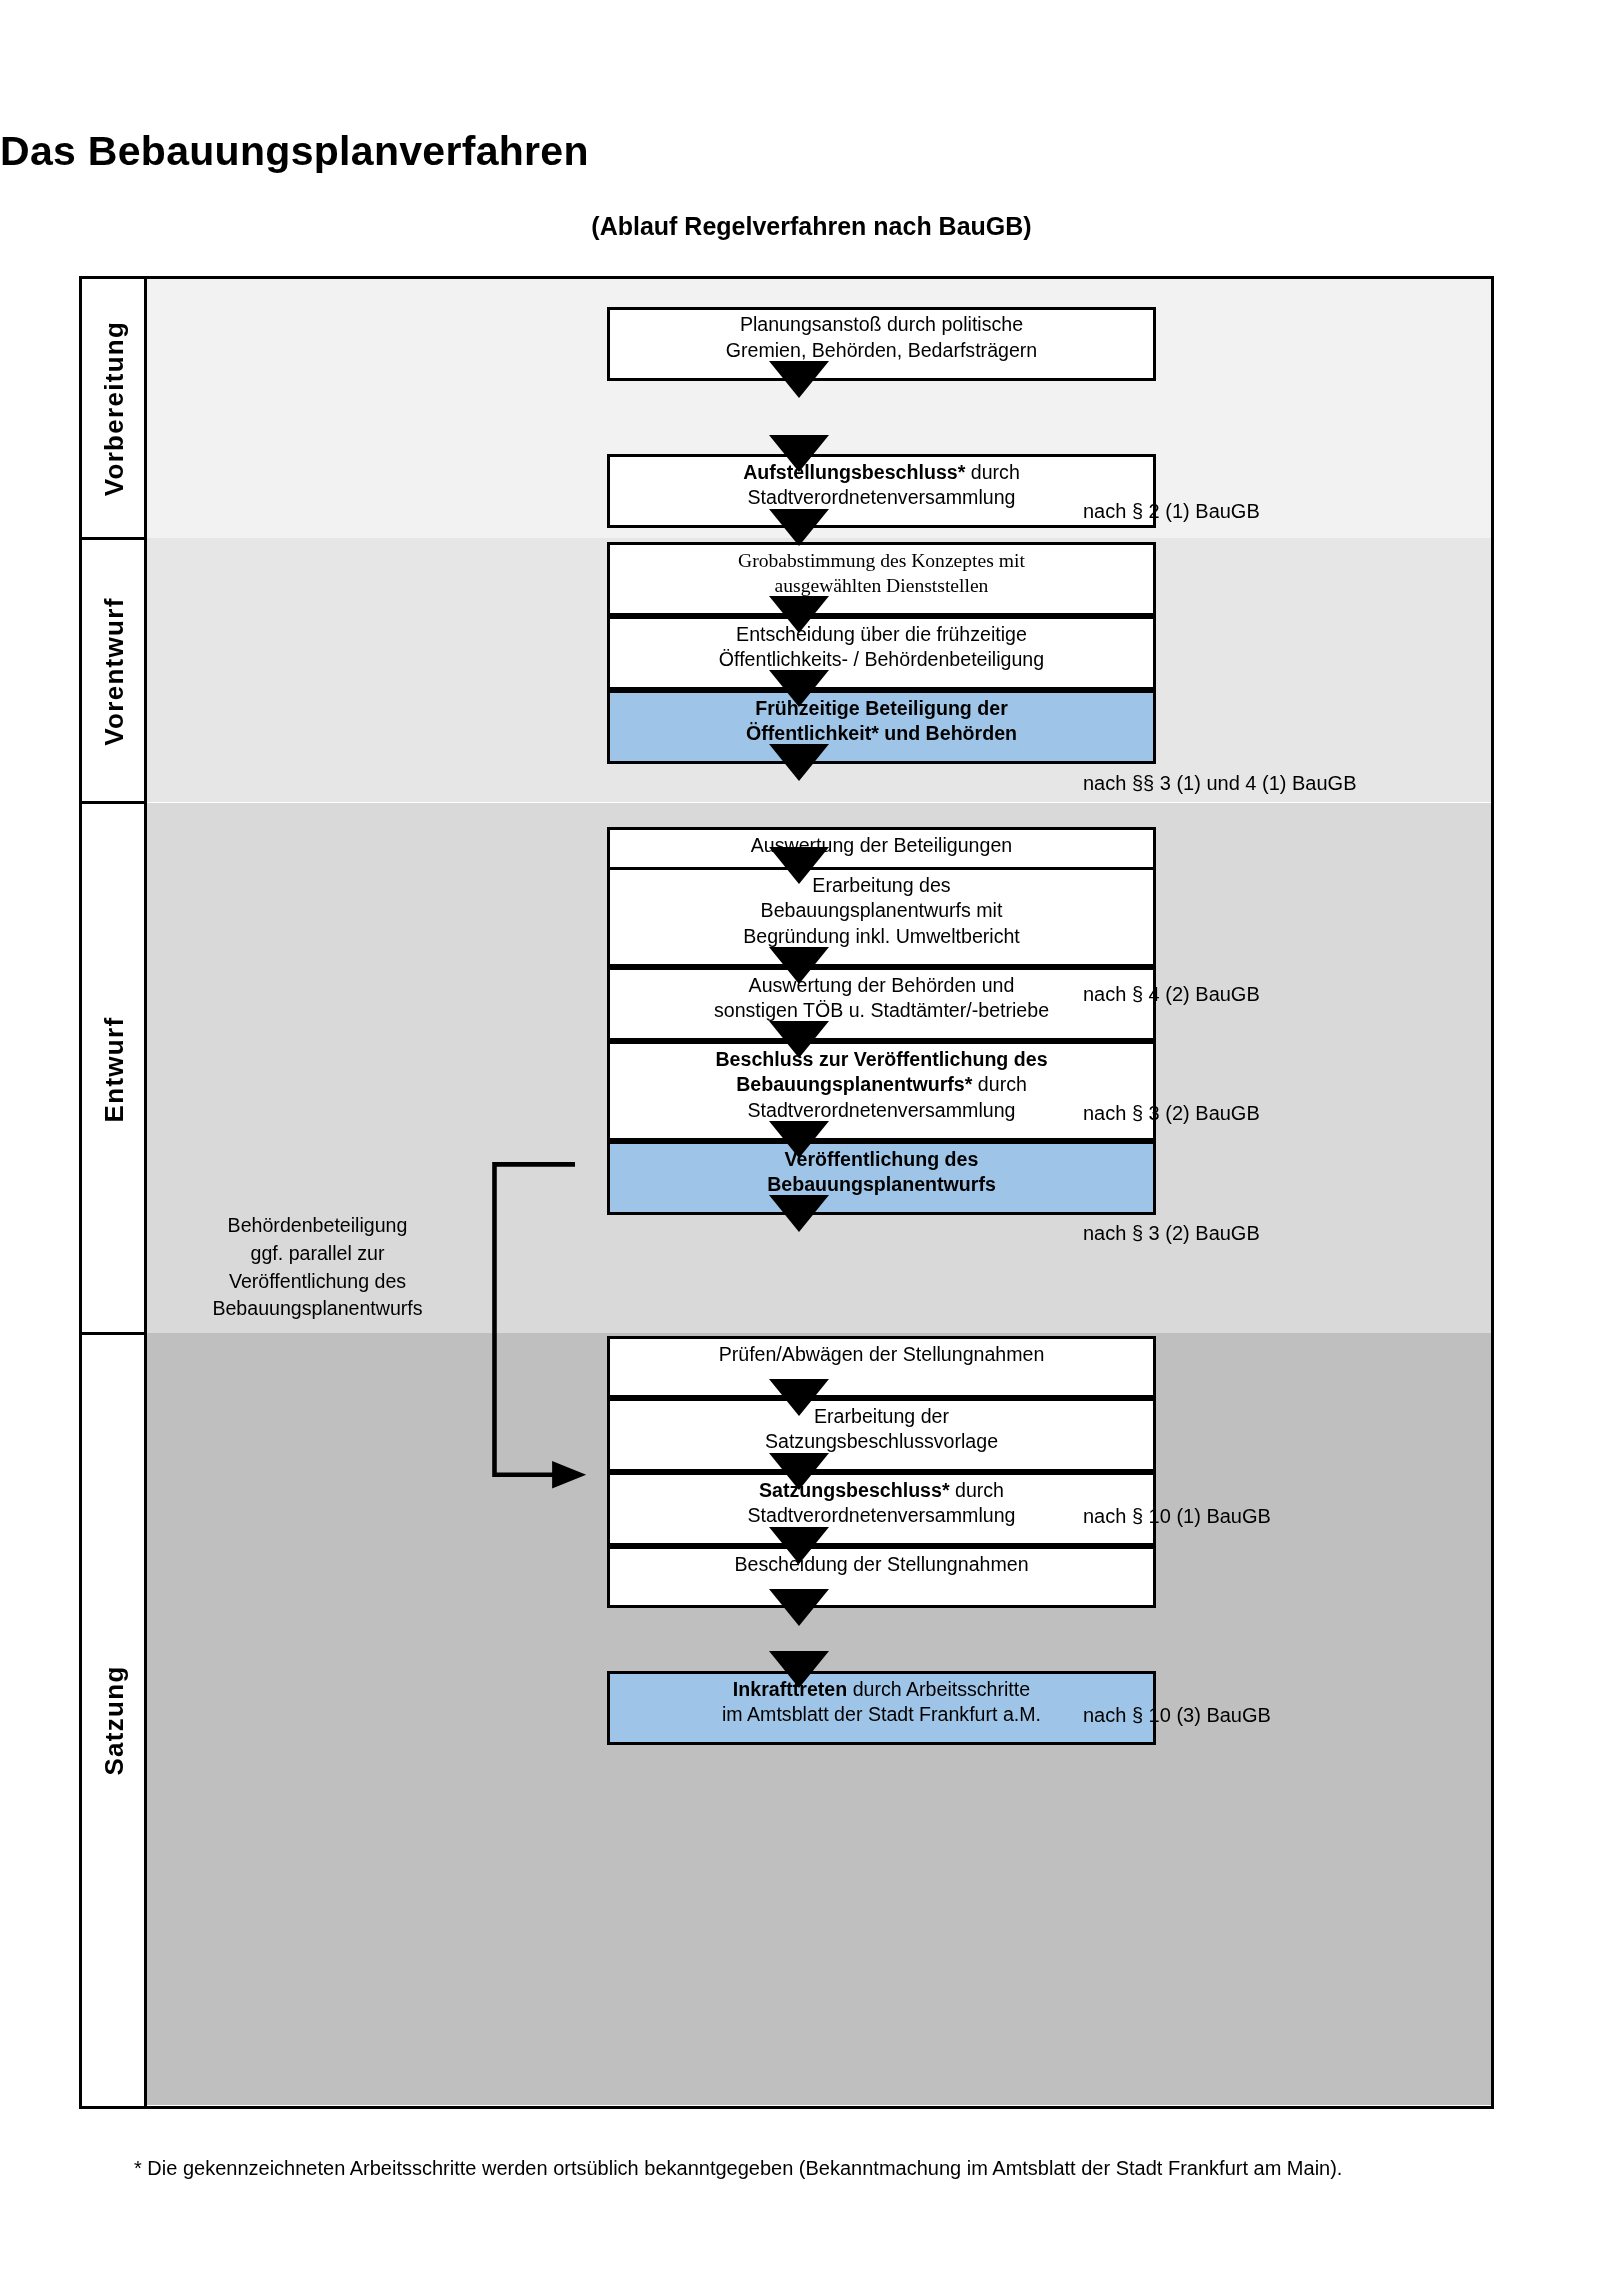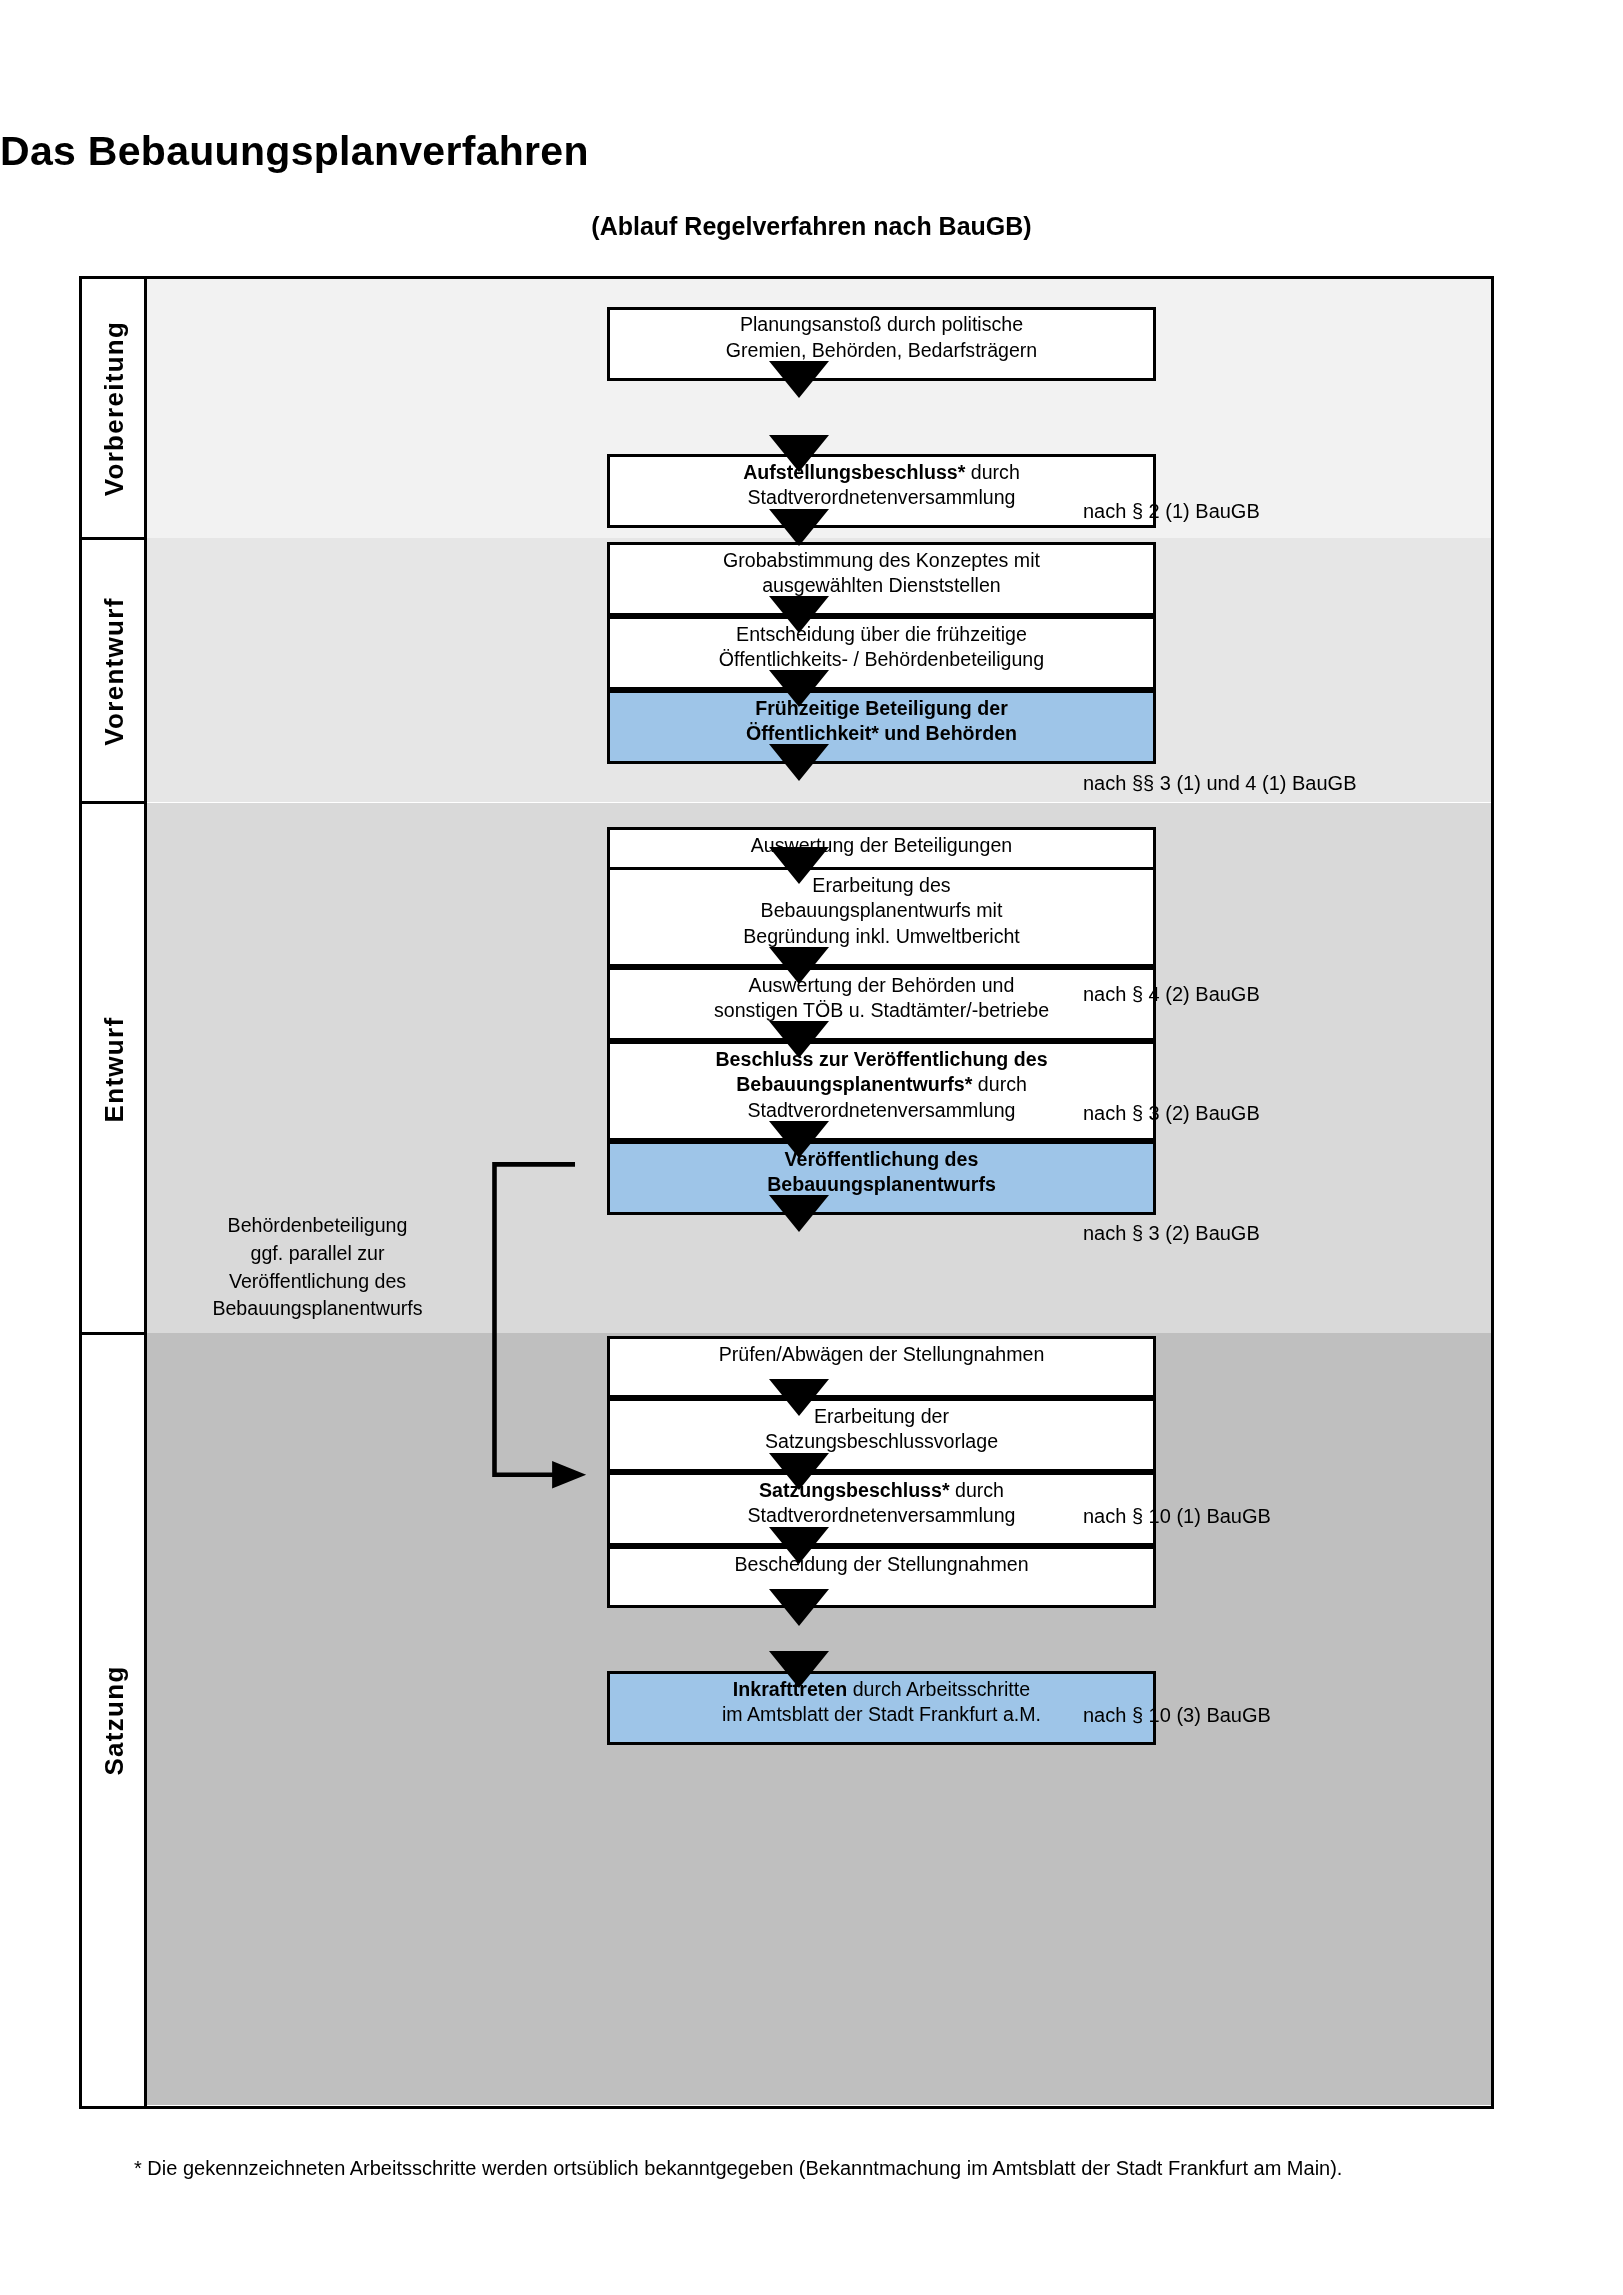--- a/index.html
+++ b/index.html
@@ -154,21 +154,21 @@
   <div class="darrow" style="top:156px;"></div>
 
   <div class="pbox" style="top:175px;height:74px;">
     <span>
       <b>Aufstellungsbeschluss*</b> <span>durch</span><br>
       <span>Stadtverordnetenversammlung</span>
     </span>
   </div>
   <div class="darrow" style="top:230px;"></div>
 
-  <div class="pbox" style="top:263px;height:74px;">
+  <div class="pbox" style="top:263px;height:74px;font-family:Liberation Serif, serif;">
     <span>
       <span>Grobabstimmung des Konzeptes mit</span><br>
       <span>ausgewählten Dienststellen</span>
     </span>
   </div>
   <div class="darrow" style="top:317px;"></div>
 
   <div class="pbox" style="top:337px;height:74px;">
     <span>
       <span>Entscheidung über die frühzeitige</span><br>

